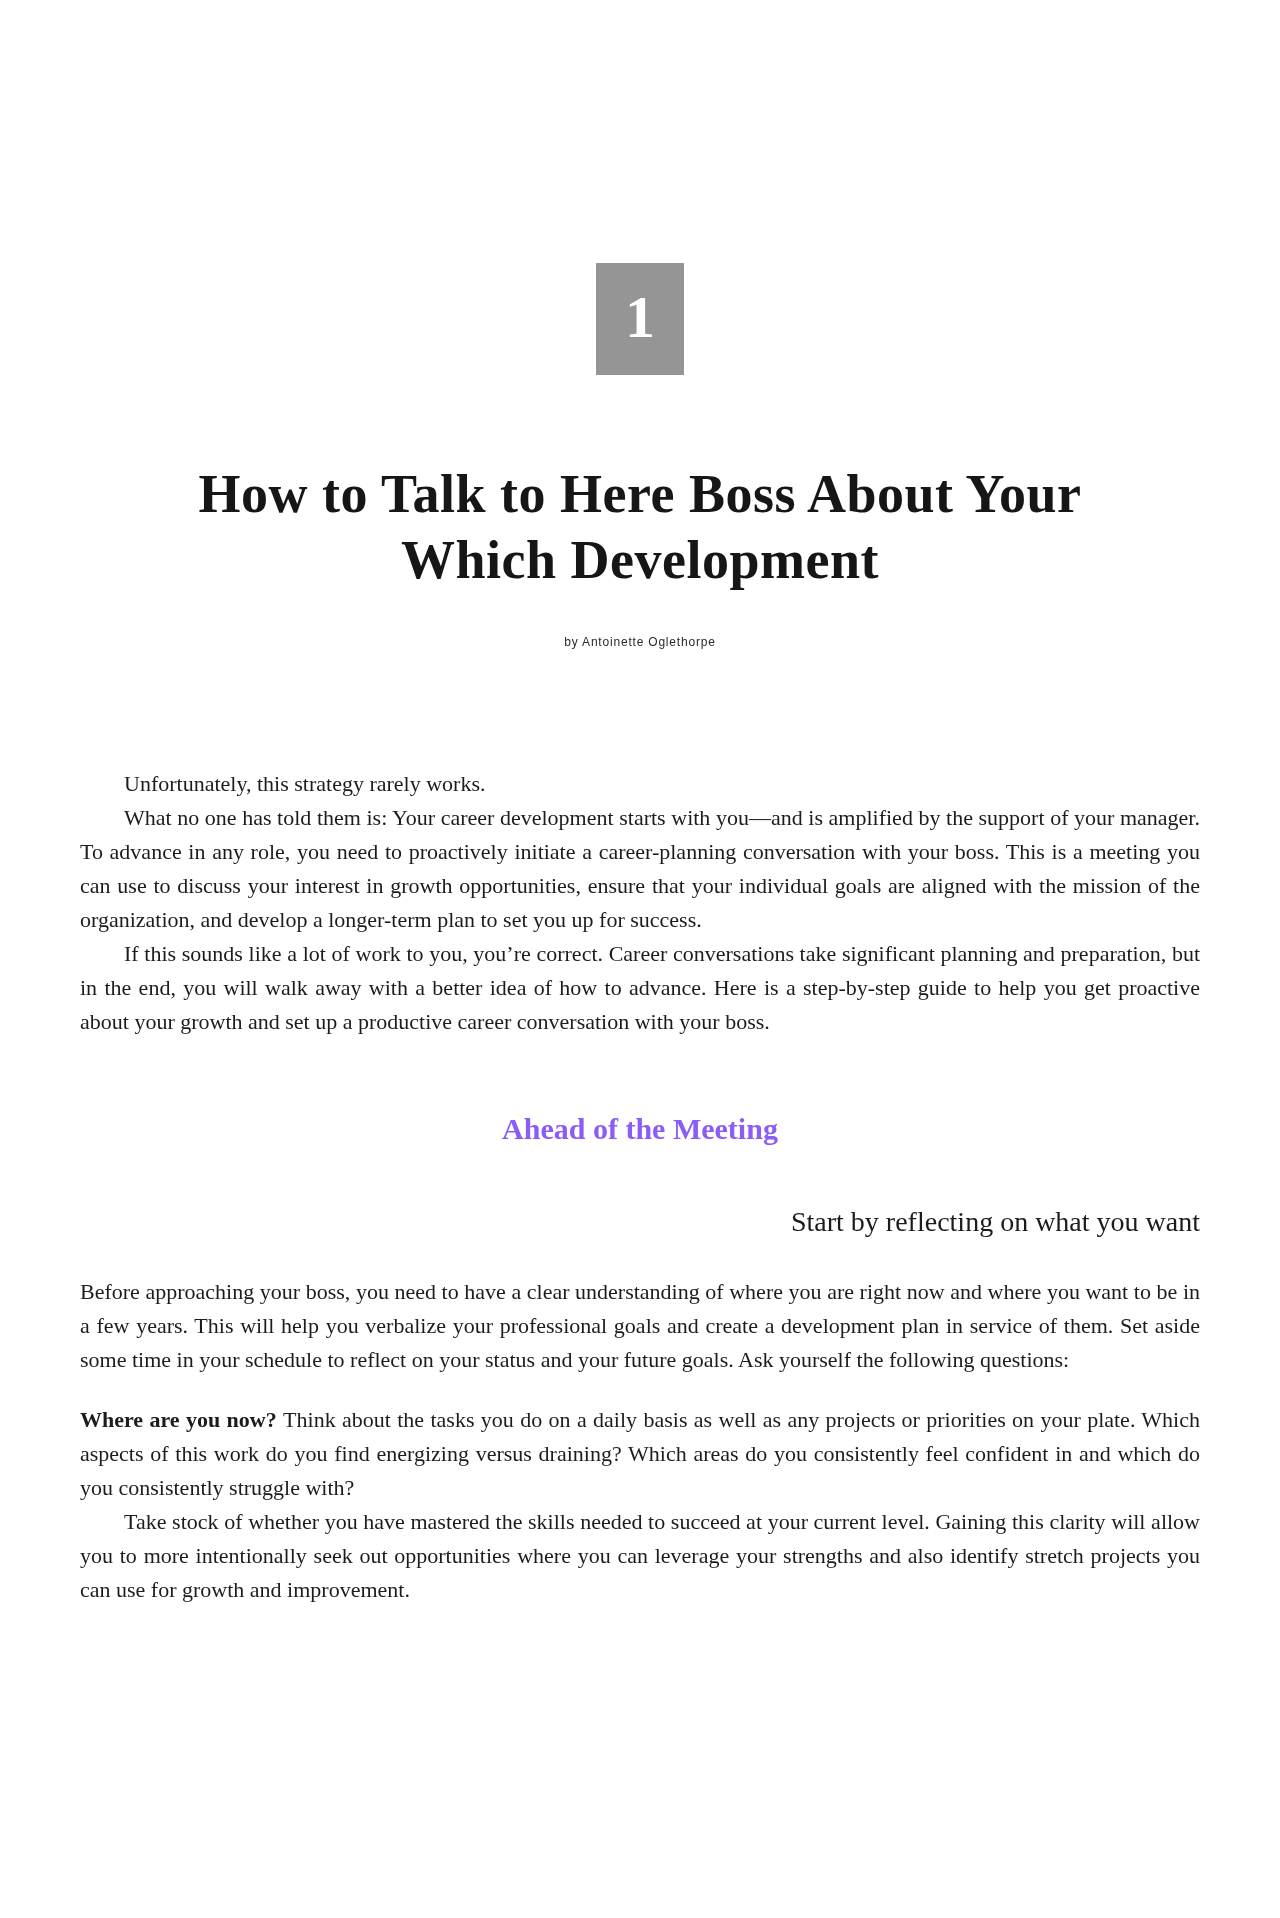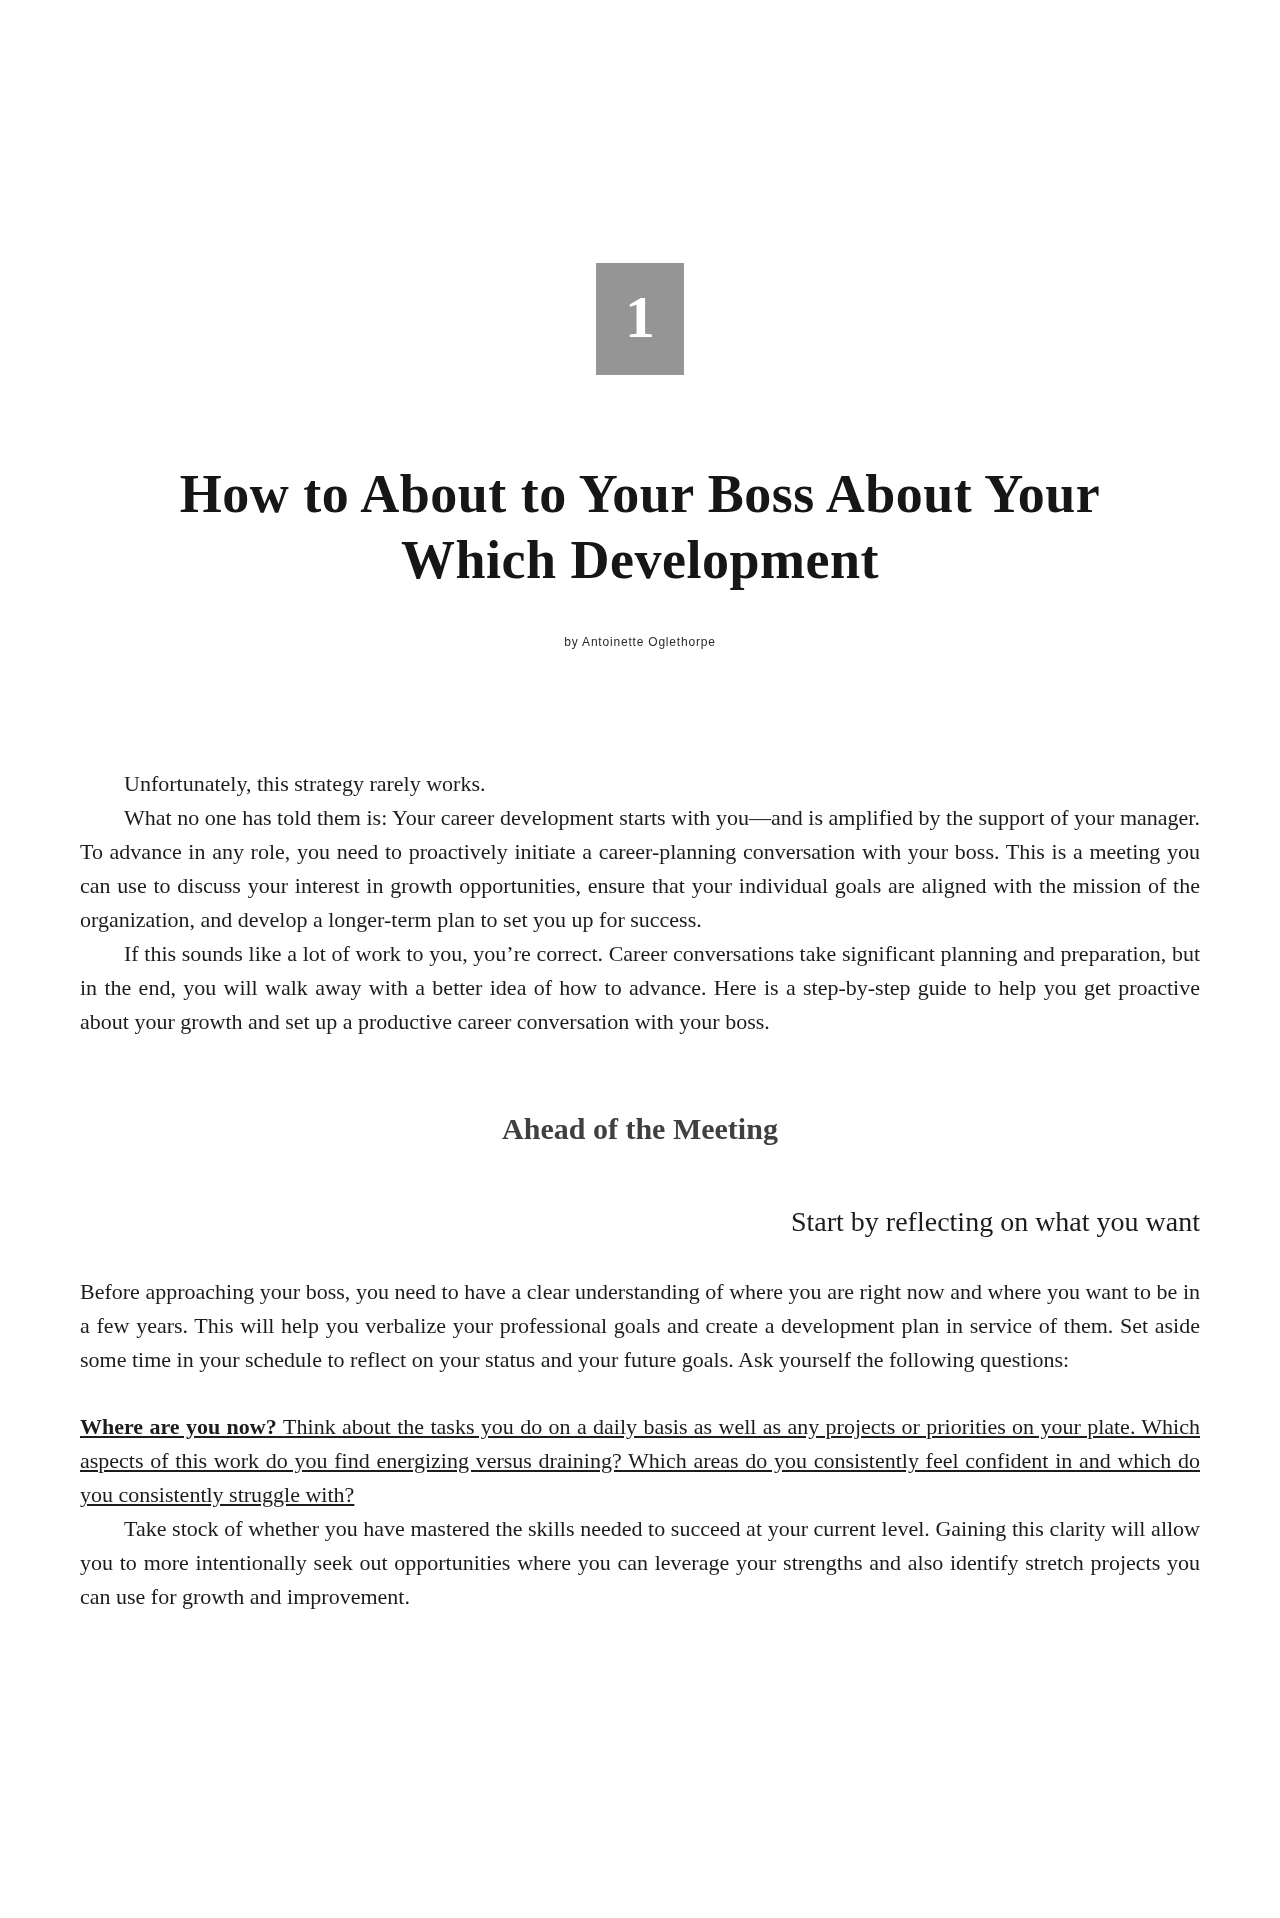--- a/index.html
+++ b/index.html
@@ -58,30 +58,30 @@
     margin: 118px auto 0 auto;
     font-size: 22px;
     line-height: 34px;
     text-align: justify;
   }
   .body-para {
     margin: 0;
     padding: 0;
   }
   .body-para.indent { text-indent: 2em; }
-  .body-para.spaced { margin-top: 33px; text-decoration: underline; }
+  .body-para.spaced { margin-top: 26px; }
   .body-para strong { font-weight: 700; }
   .section-heading {
     margin: 72px 0 0 0;
     text-align: center;
     font-family: "Liberation Serif", serif;
     font-weight: 700;
     font-size: 30px;
     line-height: 1.2;
-    color: #404040;
+    color: #8b5cf6;
   }
   .subsection-heading {
     margin: 58px 0 0 0;
     text-align: right;
     font-family: "Liberation Serif", serif;
     font-weight: 400;
     font-size: 28px;
     line-height: 1.2;
     color: #1c1c1c;
   }
@@ -91,21 +91,21 @@
 </style>
 </head>
 <body>
 
 <div class="page">
 
   <div class="chapter-box">
     <span class="chapter-number">1</span>
   </div>
 
-  <h1 class="title"><span>How to About to Your Boss About Your</span><br><span>Which Development</span></h1>
+  <h1 class="title"><span>How to Talk to Here Boss About Your</span><br><span>Which Development</span></h1>
 
   <div class="byline">by Antoinette Oglethorpe</div>
 
   <div class="article">
 
     <div>
         <p class="body-para indent">Unfortunately, this strategy rarely works.</p>
         <p class="body-para indent">What no one has told them is: Your career development starts with you—and is amplified by the support of your manager. To advance in any role, you need to proactively initiate a career-planning conversation with your boss. This is a meeting you can use to discuss your interest in growth opportunities, ensure that your individual goals are aligned with the mission of the organization, and develop a longer-term plan to set you up for success.</p>
         <p class="body-para indent">If this sounds like a lot of work to you, you’re correct. Career conversations take significant planning and preparation, but in the end, you will walk away with a better idea of how to advance. Here is a step-by-step guide to help you get proactive about your growth and set up a productive career conversation with your boss.</p>
       </div>

